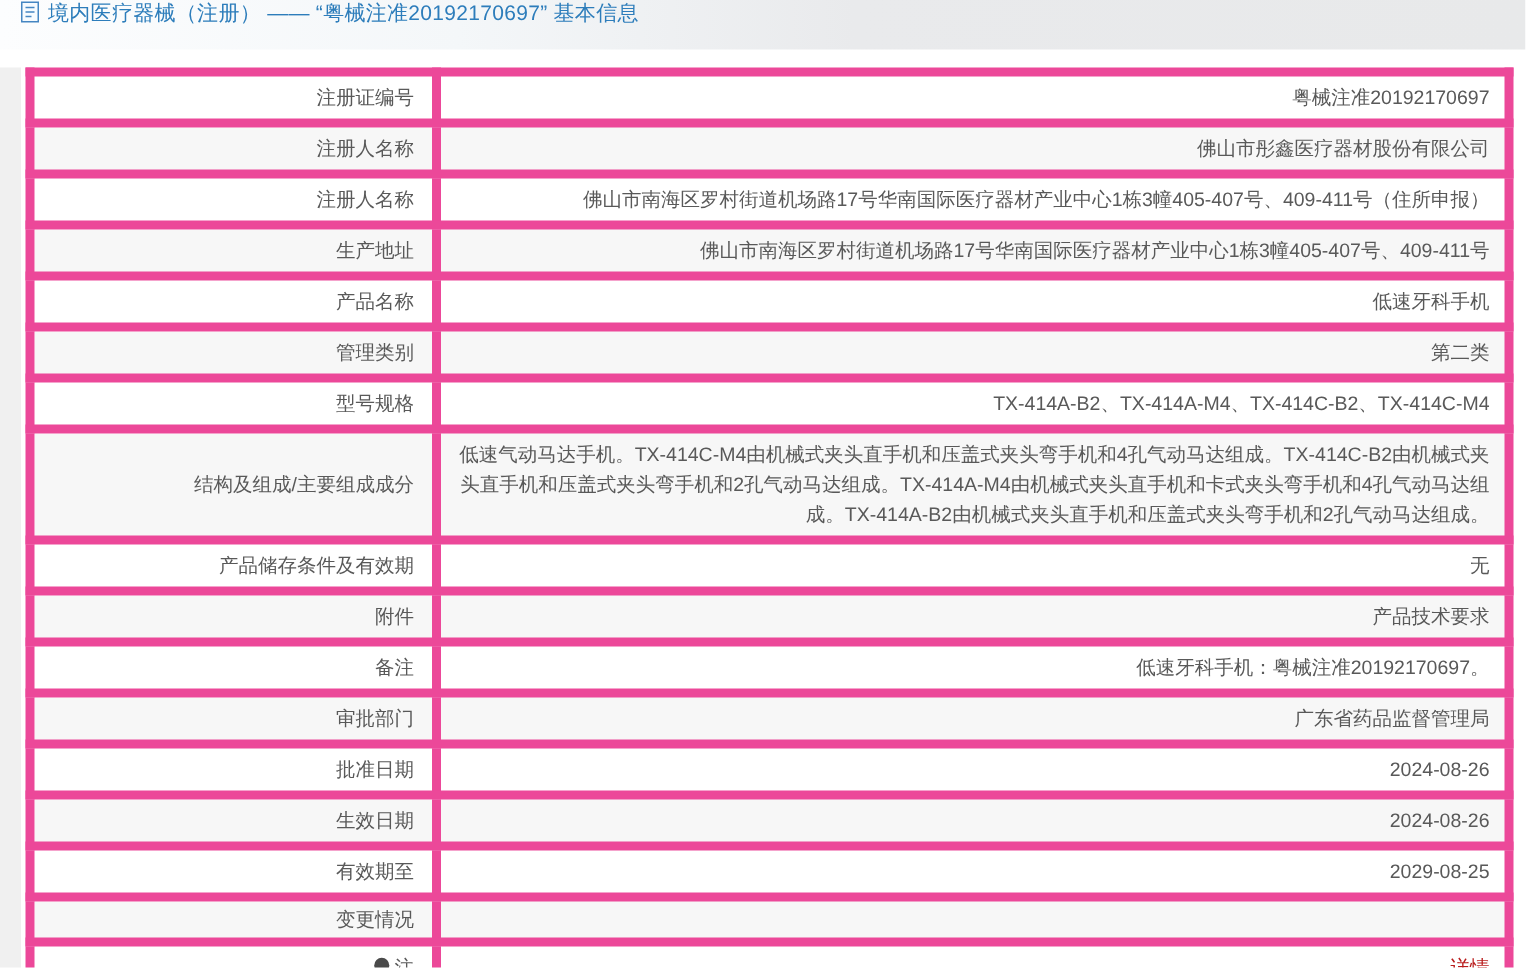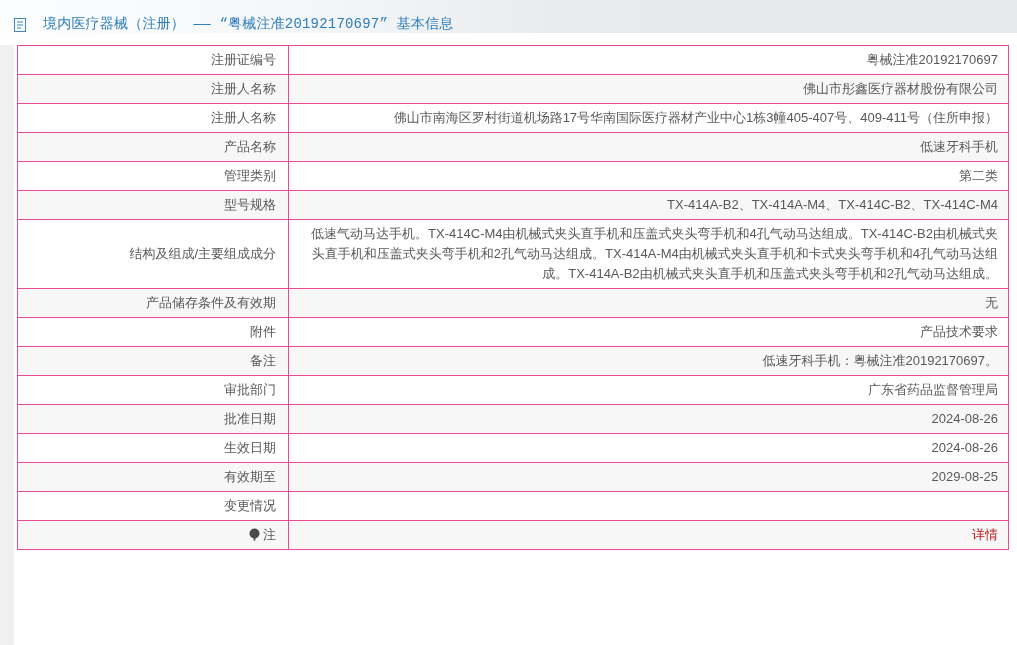--- a/index.html
+++ b/index.html
@@ -5,24 +5,23 @@
   * { box-sizing: border-box; }
   html,body { margin:0; padding:0; }
   body {
     width:1017px; height:645px; overflow:hidden;
     background:#ffffff;
     font-family:"Liberation Sans","DejaVu Sans",sans-serif;
   }
   
   .topbar {
     height:33px; width:100%;
-    display:flex; align-items:flex-end; gap:16px;
+    display:flex; align-items:flex-start; gap:5px;
     padding-left:13px;
     background:linear-gradient(90deg,#fcfdfe 0%,#f4f7f9 30%,#e9eaec 56%,#e8e9ea 100%);
-    font-family:Liberation Mono, monospace;
   }
   .doc-icon { display:inline-flex; align-items:center; }
   .doc-icon svg { display:block; }
   .page-title {
     color:#2d7dbb; font-size:14px; letter-spacing:0.2px;
     white-space:nowrap;
   }
   
   .content { position:relative; height:612px; background:#ffffff; }
   .left-rail {
@@ -31,21 +30,21 @@
   }
   
   table.info {
     border-collapse:collapse; table-layout:fixed;
     margin:12px 0 0 17px; width:992px;
     background:#ffffff;
   }
   table.info tr { height:29px; }
   table.info tr:nth-child(even) { background:#f7f7f7; }
   table.info th, table.info td {
-    border:1px solid #ec4899;
+    border:6px solid #ec4899;
     font-size:13px; color:#595959; font-weight:normal;
     vertical-align:middle;
   }
   table.info th {
     width:271px; text-align:right;
     padding:3px 12px 3px 6px;
     white-space:nowrap; overflow:hidden;
   }
   table.info td {
     text-align:right; padding:4px 10px 4px 12px;
@@ -79,20 +78,24 @@
           <th>注册证编号</th>
           <td>粤械注准20192170697</td>
         </tr>
       <tr>
           <th>注册人名称</th>
           <td>佛山市彤鑫医疗器材股份有限公司</td>
         </tr>
       <tr>
           <th>注册人名称</th>
           <td>佛山市南海区罗村街道机场路17号华南国际医疗器材产业中心1栋3幢405-407号、409-411号（住所申报）</td>
+        </tr>
+      <tr>
+          <th>生产地址</th>
+          <td>佛山市南海区罗村街道机场路17号华南国际医疗器材产业中心1栋3幢405-407号、409-411号</td>
         </tr>
       <tr>
           <th>产品名称</th>
           <td>低速牙科手机</td>
         </tr>
       <tr>
           <th>管理类别</th>
           <td>第二类</td>
         </tr>
       <tr>

